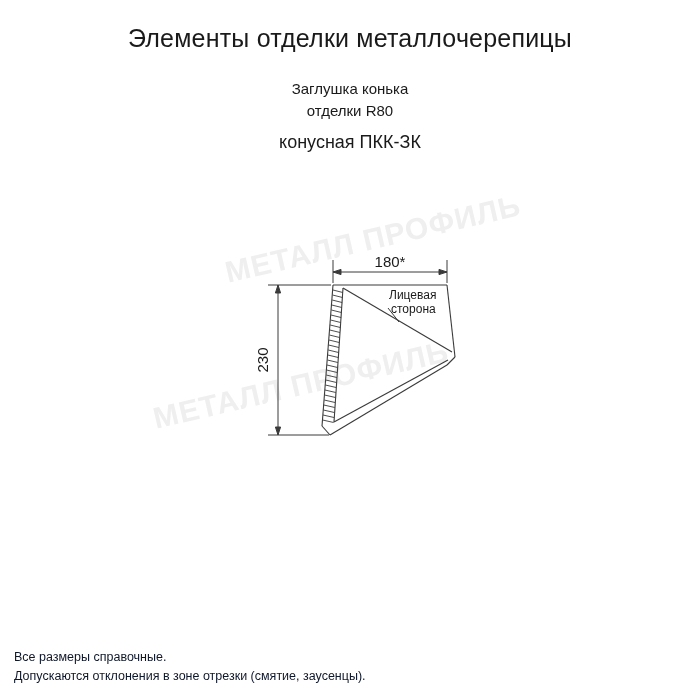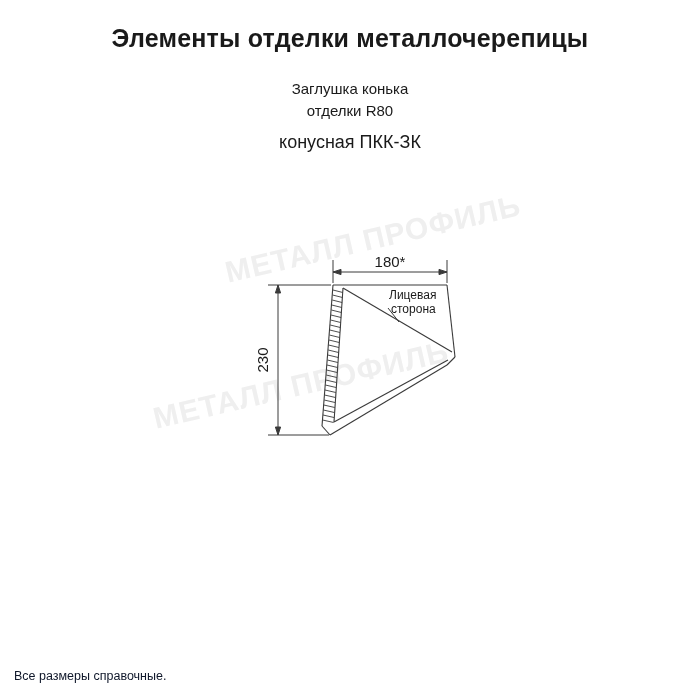--- a/index.html
+++ b/index.html
@@ -20,21 +20,21 @@
     width: 700px;
     height: 700px;
   }
   .title {
     position: absolute;
     top: 24px;
     left: 0;
     width: 700px;
     text-align: center;
     font-size: 25px;
-    font-weight: bold;
+    font-weight: normal;
     letter-spacing: 0.2px;
   }
   .subtitle {
     position: absolute;
     top: 78px;
     left: 0;
     width: 700px;
     text-align: center;
     font-size: 15px;
     line-height: 22px;
@@ -183,15 +183,16 @@
         <path d="M388 108 L399 122"></path>
       </g>
       <text x="389" y="99" font-size="12" fill="#1a1a1a">Лицевая</text>
       <text x="391" y="113" font-size="12" fill="#1a1a1a">сторона</text>
 
     </svg>
   </div>
 
   <div class="footer">
     <div>Все размеры справочные.</div>
+    <div>Допускаются отклонения в зоне отрезки (смятие, заусенцы).</div>
   </div>
 
 </div>
 
 </body></html>

